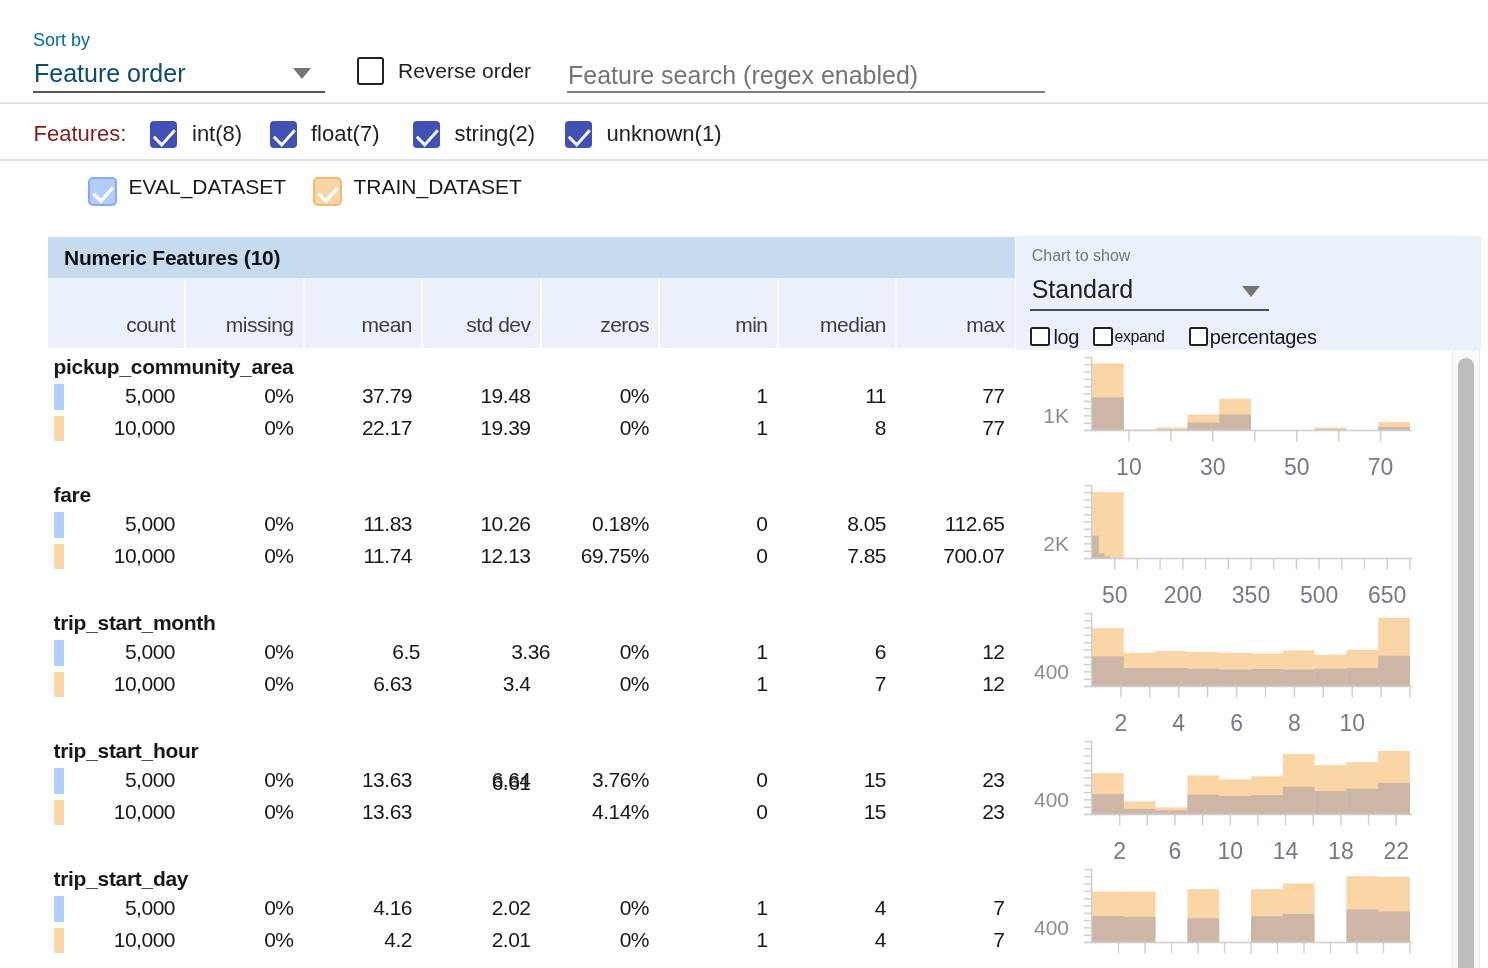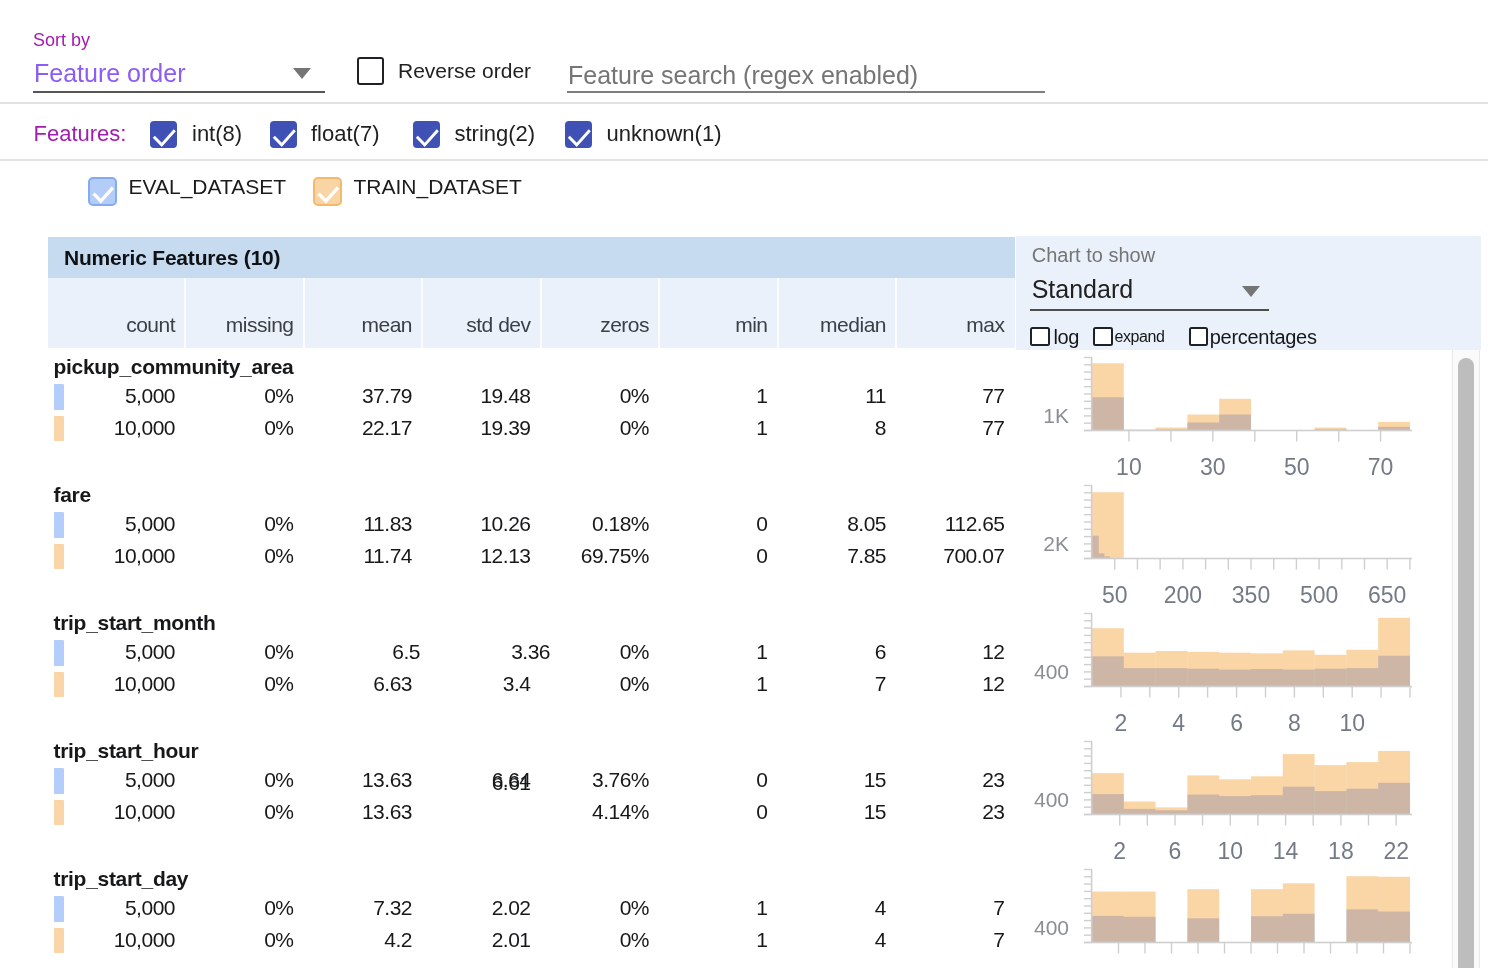--- a/index.html
+++ b/index.html
@@ -7,34 +7,34 @@
 .abs { position:absolute; }
 .num { position:absolute; width:180px; text-align:right; font-size:21px; letter-spacing:-0.5px; color:#17181a; line-height:22px; }
 .fname { position:absolute; left:53.5px; font-size:21px; font-weight:bold; color:#17181a; line-height:22px; letter-spacing:-0.3px; }
 .chip { position:absolute; left:54px; width:9.5px; height:25.5px; border-radius:1px; }
 .hcell { position:absolute; top:314px; width:180px; text-align:right; font-size:21px; color:#3b4045; letter-spacing:-0.5px; line-height:22px; }
 .cb { position:absolute; border:2px solid #202124; border-radius:3px; background:#fff; }
 </style>
 </head>
 <body>
 
-<div class="abs" style="left:33px;top:30px;font-size:18px;color:#a21caf;">Sort by</div>
-<div class="abs" style="left:34px;top:60.5px;font-size:25px;color:#8b5cf6;line-height:25px;">Feature order</div>
+<div class="abs" style="left:33px;top:30px;font-size:18px;color:#0369a1;">Sort by</div>
+<div class="abs" style="left:34px;top:60.5px;font-size:25px;color:#0c4a6e;line-height:25px;">Feature order</div>
 <div class="abs" style="left:33px;top:91px;width:292px;height:2px;background:#565656;"></div>
 <div class="abs" style="left:293px;top:68px;width:0;height:0;border-left:9.5px solid transparent;border-right:9.5px solid transparent;border-top:11px solid #757575;"></div>
 
 <div class="cb" style="left:356.5px;top:56.5px;width:27px;height:28px;"></div>
 <div class="abs" style="left:398px;top:59.5px;font-size:21px;color:#212121;line-height:21px;">Reverse order</div>
 
 <div class="abs" style="left:568px;top:62.5px;font-size:25px;color:#757575;line-height:25px;">Feature search (regex enabled)</div>
 <div class="abs" style="left:567px;top:91px;width:478px;height:2px;background:#7e7e7e;"></div>
 
 <div class="abs" style="left:0;top:102px;width:1488px;height:2px;background:#e2e2e2;"></div>
 
-<div class="abs" style="left:33.5px;top:120.5px;font-size:22px;color:#a21caf;line-height:25px;">Features:</div>
+<div class="abs" style="left:33.5px;top:120.5px;font-size:22px;color:#7f1d1d;line-height:25px;">Features:</div>
 <div class="abs" style="left:150px;top:120.5px;width:27px;height:27px;border-radius:4px;background:#3f51b5;">
     <svg width="27" height="27" viewBox="0 0 24 24" style="position:absolute;left:0;top:0">
       <path d="M3.4 14.0 L10.4 21.2 L22.0 8.2" fill="none" stroke="#fff" stroke-width="2.6"></path>
     </svg>
   </div>
 <div class="abs" style="left:192px;top:120.5px;font-size:22px;color:#212121;line-height:25px;">int(8)</div>
 <div class="abs" style="left:269.5px;top:120.5px;width:27px;height:27px;border-radius:4px;background:#3f51b5;">
     <svg width="27" height="27" viewBox="0 0 24 24" style="position:absolute;left:0;top:0">
       <path d="M3.4 14.0 L10.4 21.2 L22.0 8.2" fill="none" stroke="#fff" stroke-width="2.6"></path>
     </svg>
@@ -81,21 +81,21 @@
 <div class="hcell" style="left:824.5px">max</div>
 <div style="position:absolute;left:184.0px;top:278px;width:2px;height:70px;background:#fbfcfe"></div>
 <div style="position:absolute;left:302.5px;top:278px;width:2px;height:70px;background:#fbfcfe"></div>
 <div style="position:absolute;left:421.0px;top:278px;width:2px;height:70px;background:#fbfcfe"></div>
 <div style="position:absolute;left:539.5px;top:278px;width:2px;height:70px;background:#fbfcfe"></div>
 <div style="position:absolute;left:658.0px;top:278px;width:2px;height:70px;background:#fbfcfe"></div>
 <div style="position:absolute;left:776.5px;top:278px;width:2px;height:70px;background:#fbfcfe"></div>
 <div style="position:absolute;left:895.0px;top:278px;width:2px;height:70px;background:#fbfcfe"></div>
 
 <div class="abs" style="left:1016px;top:236px;width:465px;height:114px;background:#eaf1fa;"></div>
-<div class="abs" style="left:1031.7px;top:245.5px;font-size:20px;color:#757575;line-height:19px;">Chart to show</div>
+<div class="abs" style="left:1031.7px;top:245.5px;font-size:16px;color:#757575;line-height:19px;">Chart to show</div>
 <div class="abs" style="left:1031.7px;top:277px;font-size:25px;color:#212121;line-height:25px;">Standard</div>
 <div class="abs" style="left:1030px;top:309px;width:239px;height:2px;background:#4d4d4d;"></div>
 <div class="abs" style="left:1242px;top:286px;width:0;height:0;border-left:9.5px solid transparent;border-right:9.5px solid transparent;border-top:11px solid #757575;"></div>
 <div class="cb" style="left:1030px;top:326.5px;width:19.5px;height:19.5px;border-radius:2.5px;"></div>
 <div class="abs" style="left:1053.5px;top:327px;font-size:20px;color:#17181a;line-height:20px;letter-spacing:-0.4px;">log</div>
 <div class="cb" style="left:1093px;top:326.5px;width:19.5px;height:19.5px;border-radius:2.5px;"></div>
 <div class="abs" style="left:1114.5px;top:327px;font-size:16px;color:#17181a;line-height:20px;letter-spacing:-0.4px;">expand</div>
 <div class="cb" style="left:1188.5px;top:326.5px;width:19.5px;height:19.5px;border-radius:2.5px;"></div>
 <div class="abs" style="left:1209.8px;top:327px;font-size:20px;color:#17181a;line-height:20px;letter-spacing:-0.3px;">percentages</div>
 
@@ -173,21 +173,21 @@
 <div class="num" style="top:772px;left:350.5px">6.61</div>
 <div class="num" style="top:801.3px;left:469.0px">4.14%</div>
 <div class="num" style="top:801.3px;left:587.5px">0</div>
 <div class="num" style="top:801.3px;left:706.0px">15</div>
 <div class="num" style="top:801.3px;left:824.5px">23</div>
 <div class="fname" style="top:867.8px">trip_start_day</div>
 <div class="chip" style="top:896.3px;background:#b3cefa"></div>
 <div class="chip" style="top:927.9px;background:#f9d5a7"></div>
 <div class="num" style="top:897.2px;left:-5.0px">5,000</div>
 <div class="num" style="top:897.2px;left:113.5px">0%</div>
-<div class="num" style="top:897.2px;left:232.0px">7.32</div>
+<div class="num" style="top:897.2px;left:232.0px">4.16</div>
 <div class="num" style="top:897.2px;left:350.5px">2.02</div>
 <div class="num" style="top:897.2px;left:469.0px">0%</div>
 <div class="num" style="top:897.2px;left:587.5px">1</div>
 <div class="num" style="top:897.2px;left:706.0px">4</div>
 <div class="num" style="top:897.2px;left:824.5px">7</div>
 <div class="num" style="top:929.3px;left:-5.0px">10,000</div>
 <div class="num" style="top:929.3px;left:113.5px">0%</div>
 <div class="num" style="top:929.3px;left:232.0px">4.2</div>
 <div class="num" style="top:929.3px;left:350.5px">2.01</div>
 <div class="num" style="top:929.3px;left:469.0px">0%</div>

